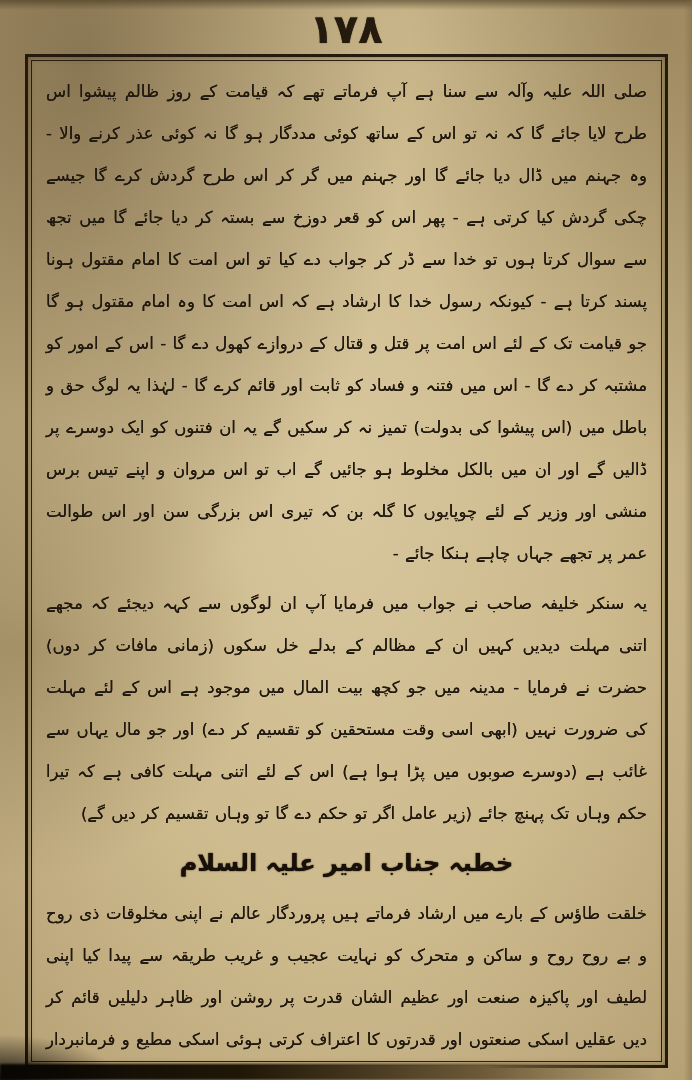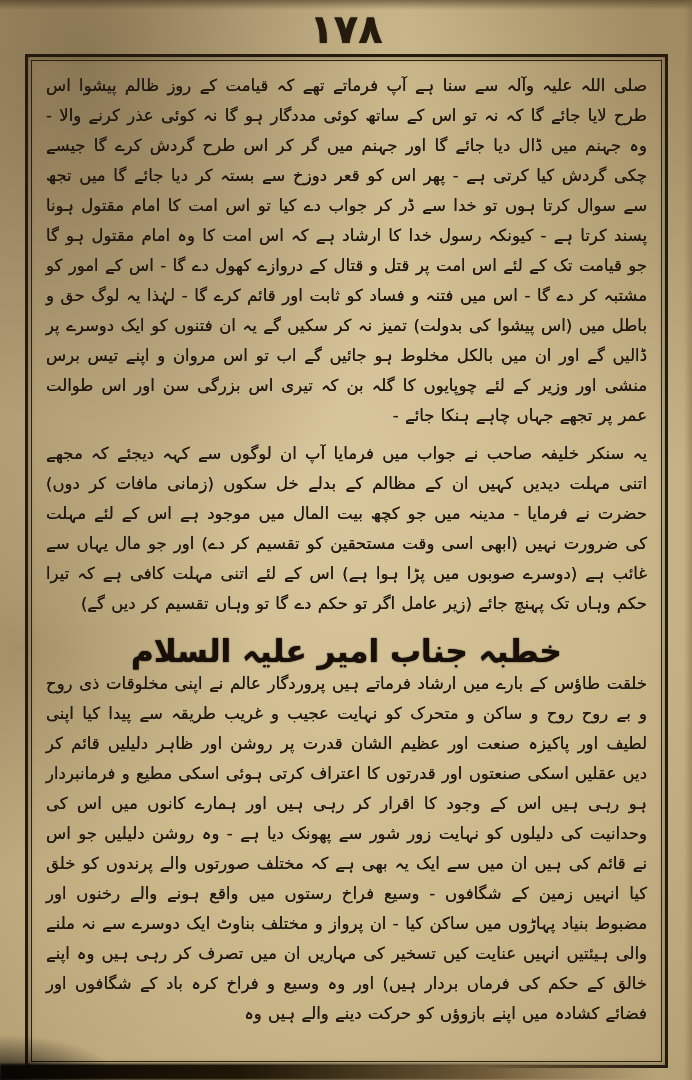--- a/index.html
+++ b/index.html
@@ -50,29 +50,29 @@
     overflow:hidden;
   }
   .text-area {
     direction:rtl;
     padding:10px 14px 6px;
     color:#221a10;
   }
   .urdu {
     margin:0 0 8px;
     font-size:16.5px;
-    line-height:30px;
+    line-height:42px;
     text-align:justify;
     color:#211910;
     text-shadow:0 0 .4px #211910;
     word-spacing:1px;
   }
   .heading {
-    margin:14px 0 0;
-    font-size:31px;
+    margin:14px 0 16px;
+    font-size:24px;
     font-weight:bold;
     text-align:center;
     color:#170f08;
     text-shadow:0 0 1px #170f08, 0 0 2px rgba(23,15,8,.4);
   }
 </style>
 </head>
 <body>
 
 <div class="page">

